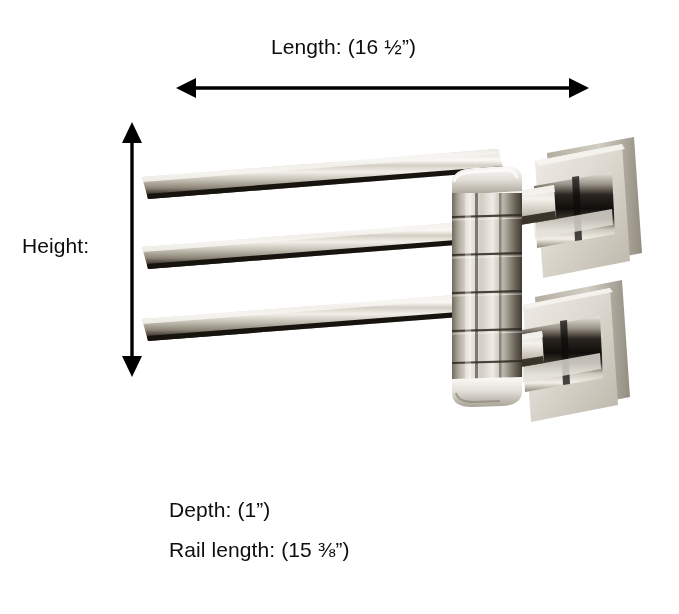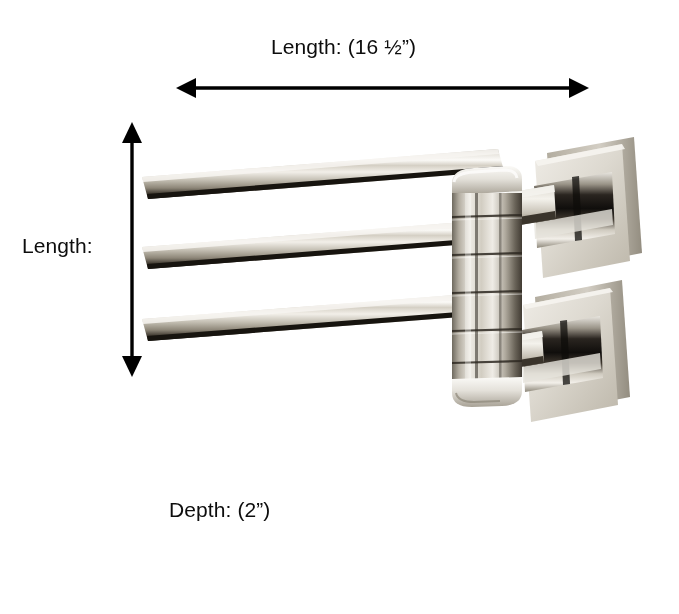--- a/index.html
+++ b/index.html
@@ -209,19 +209,20 @@
 
   <svg id="height-arrow" class="arrow-svg" width="30" height="264" viewBox="0 0 30 264">
     <line x1="14" y1="18" x2="14" y2="245" stroke="#000000" stroke-width="3.4"></line>
     <polygon points="14,4 4,25 24,25" fill="#000000"></polygon>
     <polygon points="14,259 4,238 24,238" fill="#000000"></polygon>
   </svg>
 
   <div id="length-label" class="dim-label">Length: (16 ½”)</div>
 
   <div id="height-label" class="dim-label">
-    <div>Length:</div>
+    <div>Height:</div>
   </div>
 
-  <div id="depth-label" class="dim-label">Depth: (2”)</div>
-
+  <div id="depth-label" class="dim-label">Depth: (1”)</div>
+
+  <div id="rail-label" class="dim-label">Rail length: (15 ⅜”)</div>
 
 </div>
 
 </body></html>

